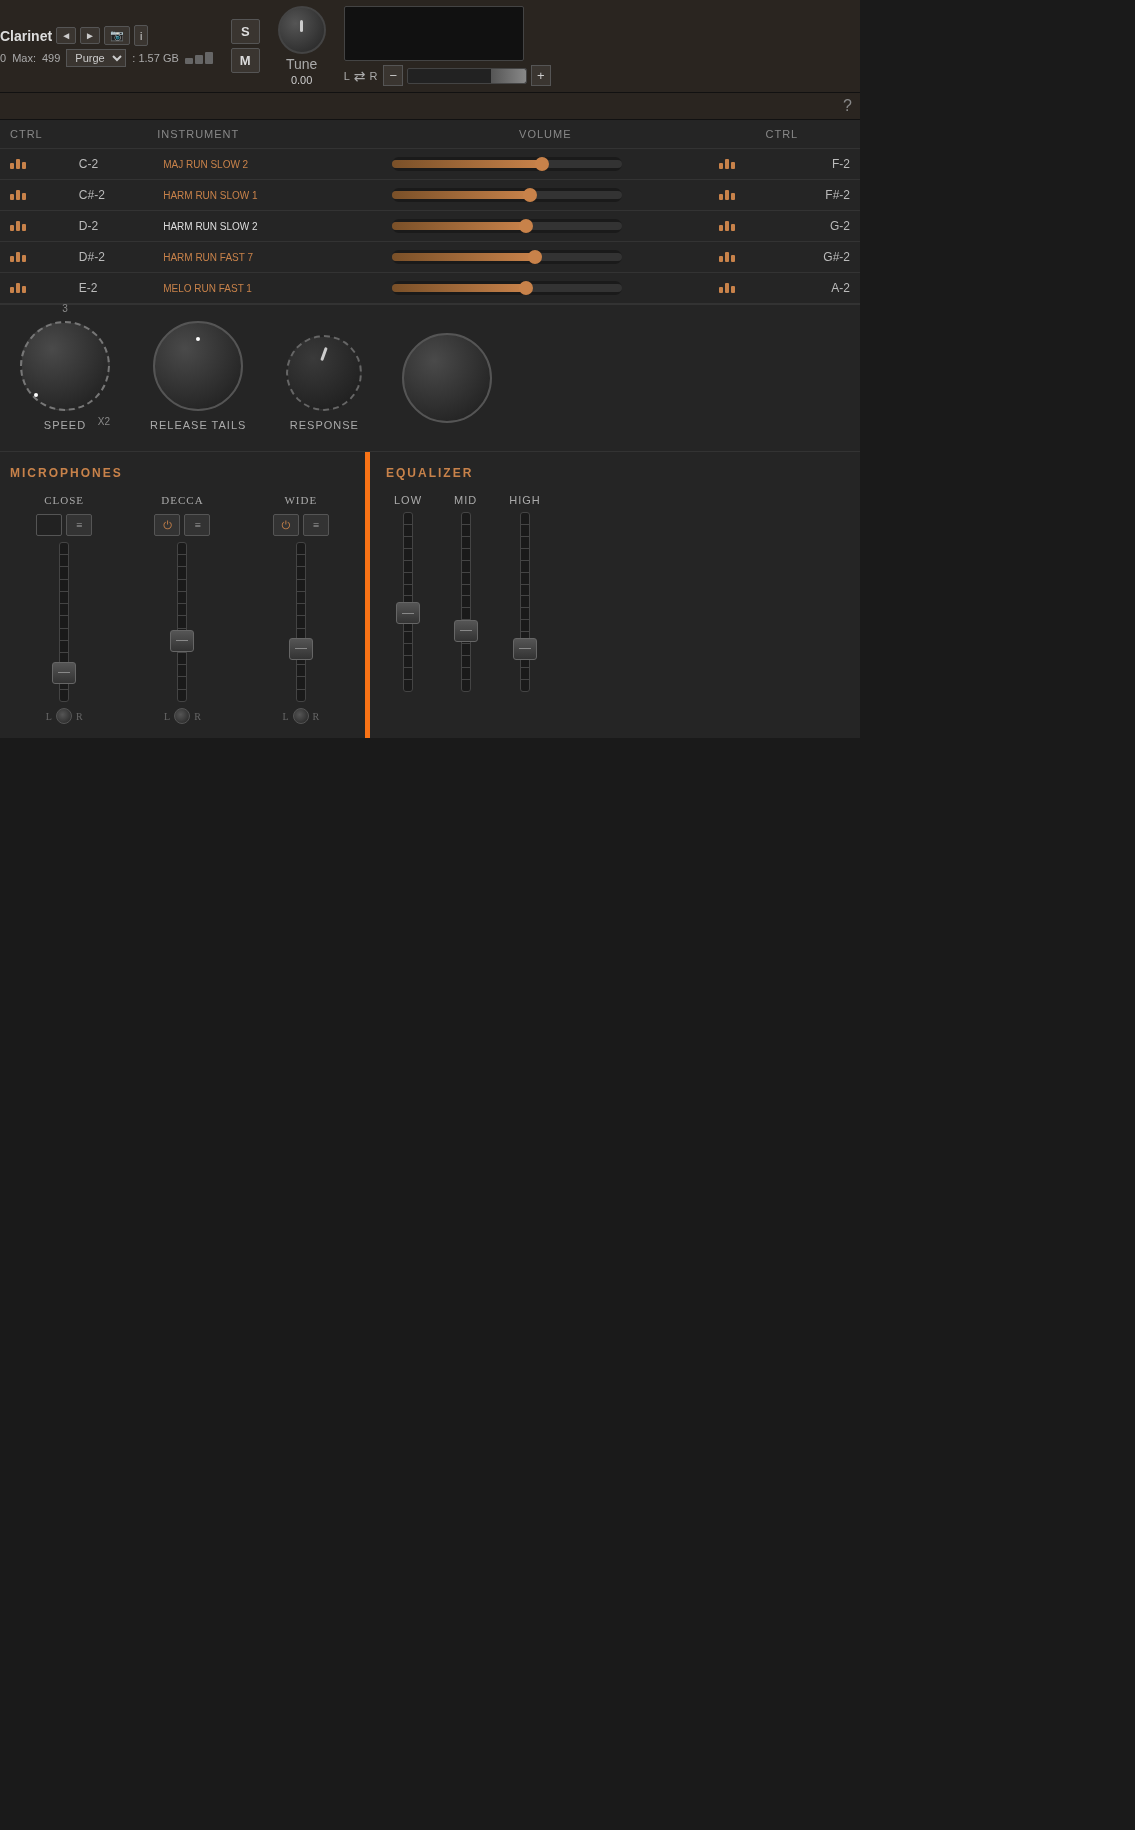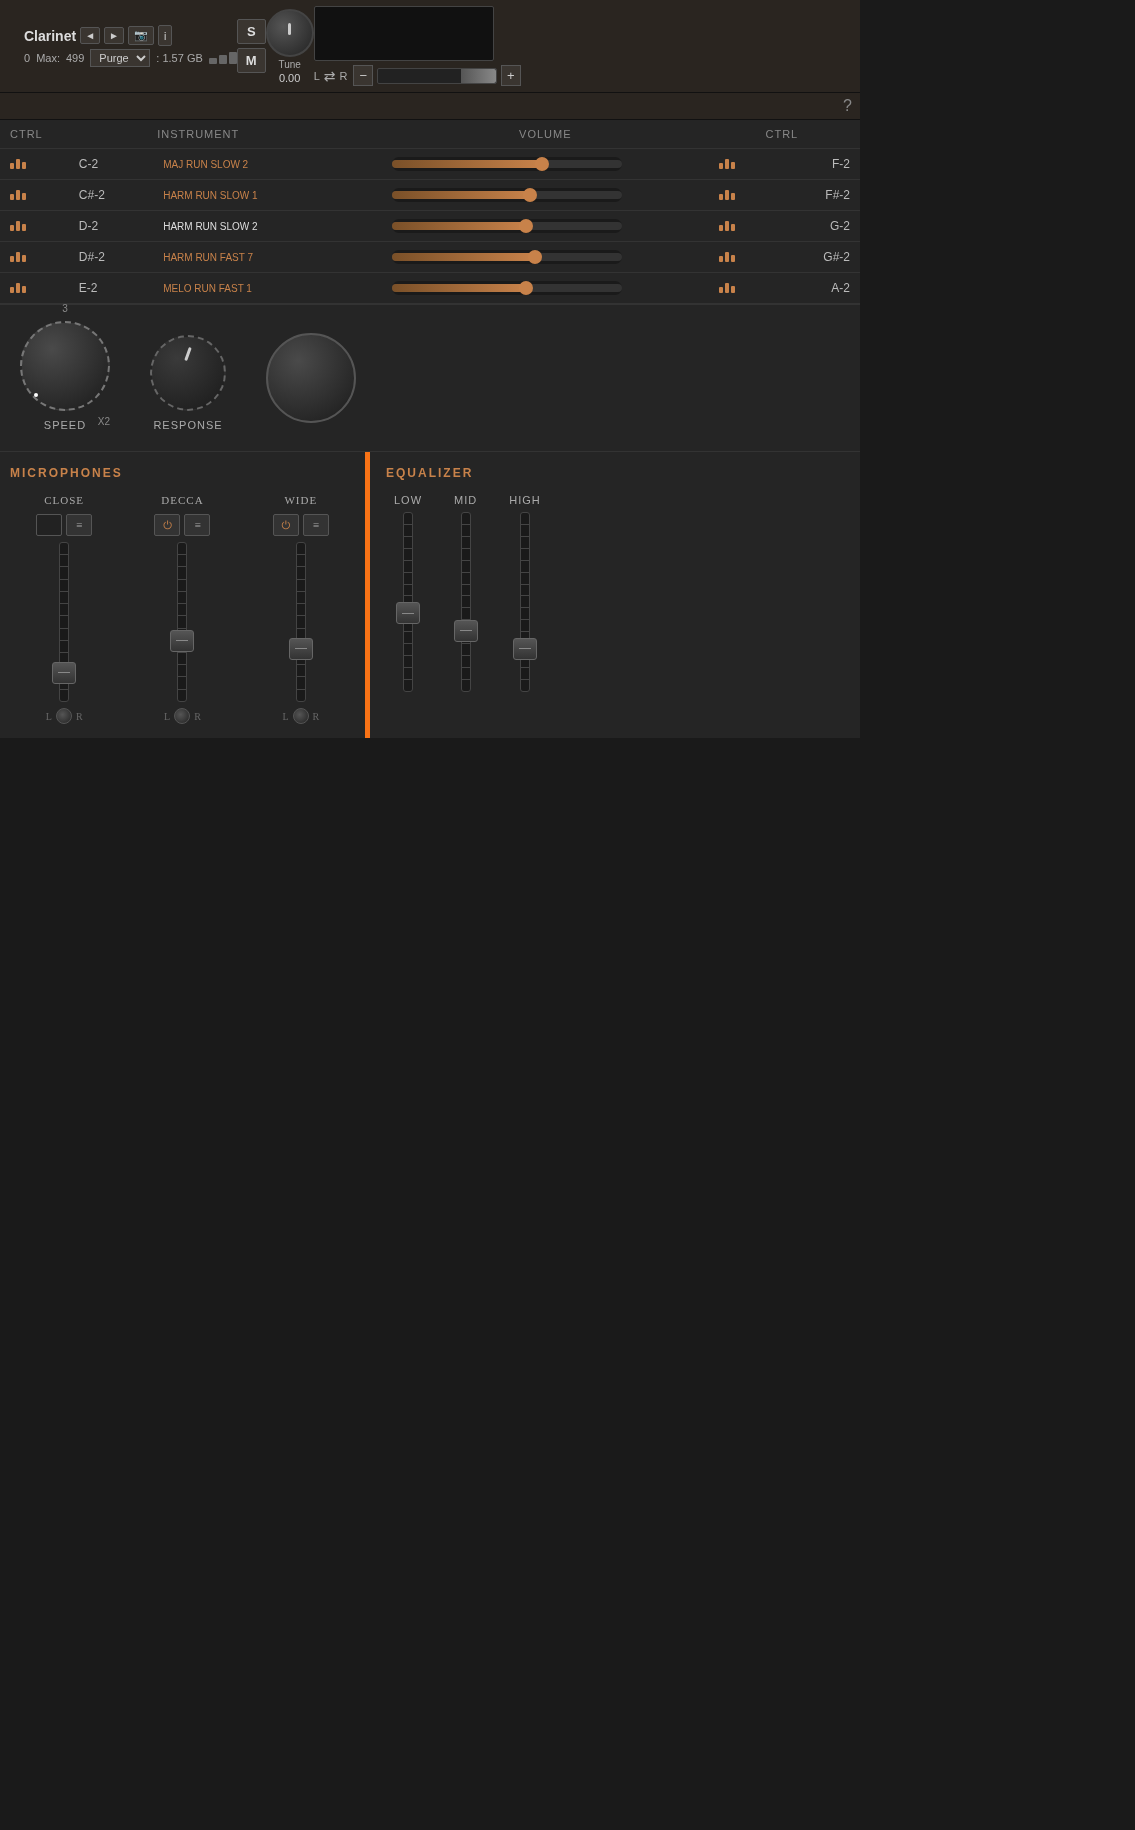--- a/index.html
+++ b/index.html
@@ -8,22 +8,22 @@
       font-family: Arial, sans-serif;
       width: 860px;
       overflow-x: hidden;
     }
 
     
     .top-bar {
       background: #2a2520;
       display: flex;
       align-items: center;
-      padding: 6px 24px;
-      gap: 0;
+      padding: 6px 0;
+      gap: 18px;
       border-bottom: 1px solid #111;
     }
     .instrument-section {
       display: flex;
       flex-direction: column;
       gap: 3px;
     }
     .instrument-name-row {
       display: flex;
       align-items: center;
@@ -104,21 +104,21 @@
       justify-content: center;
     }
     .tune-knob::after {
       content: '';
       width: 3px;
       height: 12px;
       background: #ccc;
       border-radius: 2px;
       transform: translateY(-4px);
     }
-    .tune-label { color: #aaa; font-size: 10px; }
+    .tune-label { color: #aaa; font-size: 14px; }
     .tune-value { color: #ccc; font-size: 11px; }
 
     .display-box {
       width: 180px;
       height: 55px;
       background: #111;
       border: 1px solid #444;
       border-radius: 2px;
     }
     .lr-section {
@@ -699,20 +699,26 @@
       <div class="speed-wrapper">
         <span class="knob-label-top">3</span>
         <div class="knob-outer large" style="border:2px dashed #777;">
           <div class="knob-inner-dot" style="bottom:12px;left:12px;"></div>
         </div>
         <span class="knob-x2-label">X2</span>
       </div>
       <span class="knob-label">SPEED</span>
     </div>
 
+    <div class="knob-group">
+      <div class="knob-outer large">
+        <div class="knob-inner-dot" style="top:14px;left:50%;transform:translateX(-50%);"></div>
+      </div>
+      <span class="knob-label">RELEASE TAILS</span>
+    </div>
 
     <div class="knob-group">
       <div class="knob-dashed">
         <div style="position:absolute;top:10px;left:50%;transform:translateX(-50%) rotate(20deg);width:3px;height:14px;background:#ccc;border-radius:2px;"></div>
       </div>
       <span class="knob-label">RESPONSE</span>
     </div>
 
     <div class="knob-group">
       <div class="knob-outer large">

